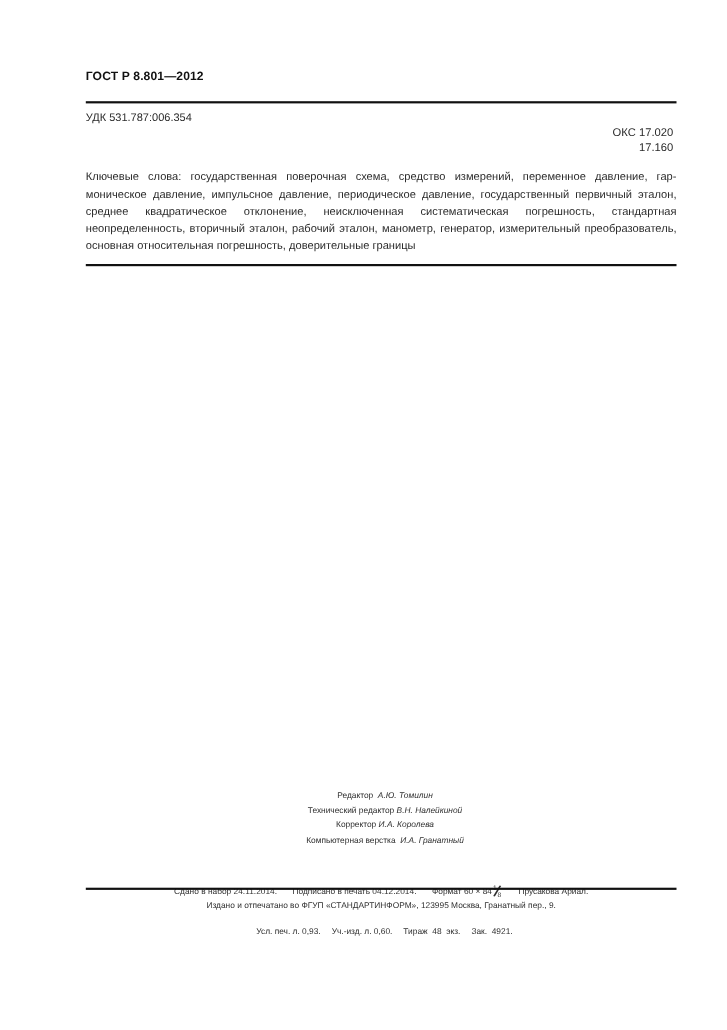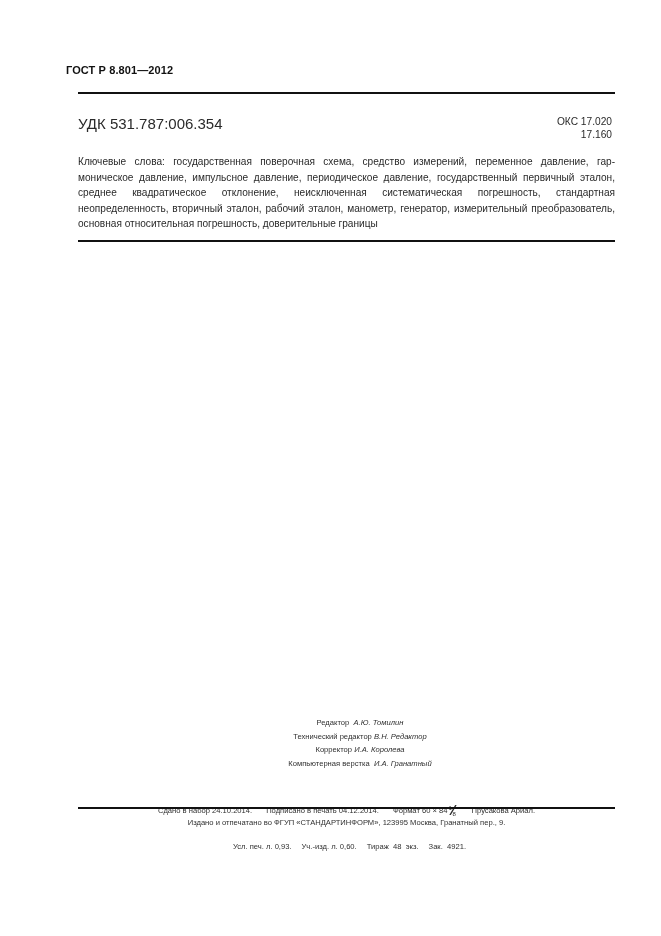--- a/index.html
+++ b/index.html
@@ -10,54 +10,54 @@
     body {
       width: 661px;
       height: 936px;
       position: relative;
       overflow: hidden;
       font-family: "Liberation Sans", sans-serif;
       color: #1c1c1c;
     }
     .abs { position: absolute; }
     .header-title {
-      left: 66px; top: 64px;
+      left: 78px; top: 64px;
       font-size: 11px; font-weight: bold;
       color: #111;
       letter-spacing: 0.1px;
     }
     .rule {
       position: absolute;
       left: 78px;
       width: 537px;
       height: 1.6px;
       background: #111;
     }
     .udk {
-      left: 78px; top: 115px;
-      font-size: 15px;
+      left: 78px; top: 102px;
+      font-size: 10px;
       color: #2a2a2a;
     }
     .oks {
       right: 49px; top: 115px;
       font-size: 10.2px;
       line-height: 13px;
       text-align: right;
       color: #2a2a2a;
     }
     .keywords {
       left: 78px; top: 154px;
       width: 537px;
       font-size: 10.1px;
       line-height: 15.6px;
       text-align: justify;
       color: #2a2a2a;
     }
     .credits {
-      left: 160px; top: 716px;
+      left: 150px; top: 716px;
       width: 400px;
       font-size: 7.6px;
       line-height: 13.6px;
       text-align: center;
       color: #2f2f2f;
     }
     .credits .name { font-style: italic; }
     .print-info {
       left: 78px; top: 781px;
       width: 537px;
@@ -110,34 +110,34 @@
 
 <div class="rule" style="top:240px;"></div>
 
 <div class="abs credits">
   <div>
     <span>Редактор</span>&nbsp;
     <span class="name">А.Ю. Томилин</span>
   </div>
   <div>
     <span>Технический редактор</span>
-    <span class="name">В.Н. Редактор</span>
+    <span class="name">В.Н. Налейкиной</span>
   </div>
   <div>
     <span>Корректор</span>
     <span class="name">И.А. Королева</span>
   </div>
   <div>
     <span>Компьютерная верстка</span>&nbsp;
     <span class="name">И.А. Гранатный</span>
   </div>
 </div>
 
 <div class="abs print-info">
-  <div><span>Сдано в набор 24.10.2014.</span><span class="gap"></span><span>Подписано в печать 04.12.2014.</span><span class="gap"></span><span>Формат 60 × 84</span><span class="frac"><span class="num">1</span><svg class="slash" viewBox="0 0 10 10">
+  <div><span>Сдано в набор 24.11.2014.</span><span class="gap"></span><span>Подписано в печать 04.12.2014.</span><span class="gap"></span><span>Формат 60 × 84</span><span class="frac"><span class="num">1</span><svg class="slash" viewBox="0 0 10 10">
           <line x1="2" y1="10" x2="8" y2="0" stroke="#2f2f2f" stroke-width="1.4"></line>
         </svg><span class="den">8</span></span><span class="gap"></span><span>Прусакова Ариал.</span></div>
   <div style="padding-left:6px;"><span>Усл. печ. л. 0,93.</span><span class="gap" style="width:10px;"></span><span>Уч.-изд. л. 0,60.</span><span class="gap" style="width:10px;"></span><span>Тираж  48  экз.</span><span class="gap" style="width:10px;"></span><span>Зак.  4921.</span></div>
 </div>
 
 <div class="rule" style="top:807px;"></div>
 
 <div class="abs publisher">
   <div>Издано и отпечатано во ФГУП «СТАНДАРТИНФОРМ», 123995 Москва, Гранатный пер., 9.</div>
 </div>

